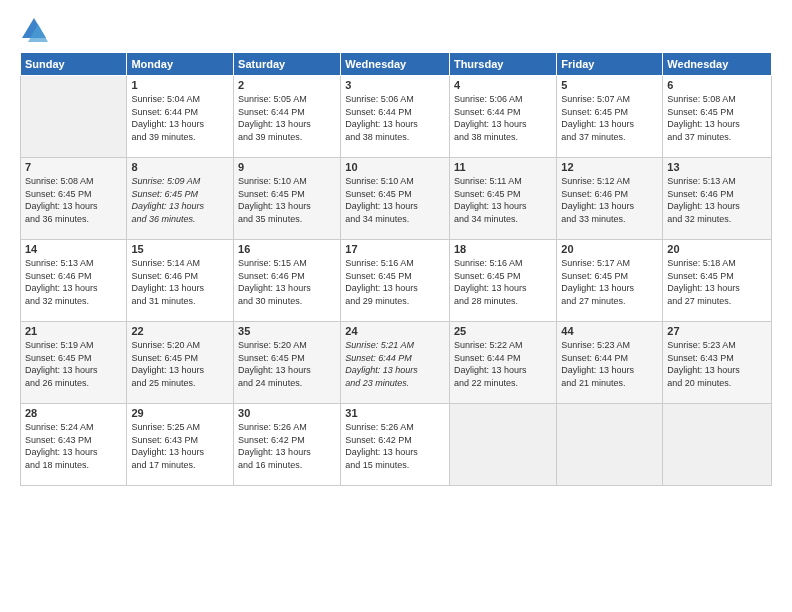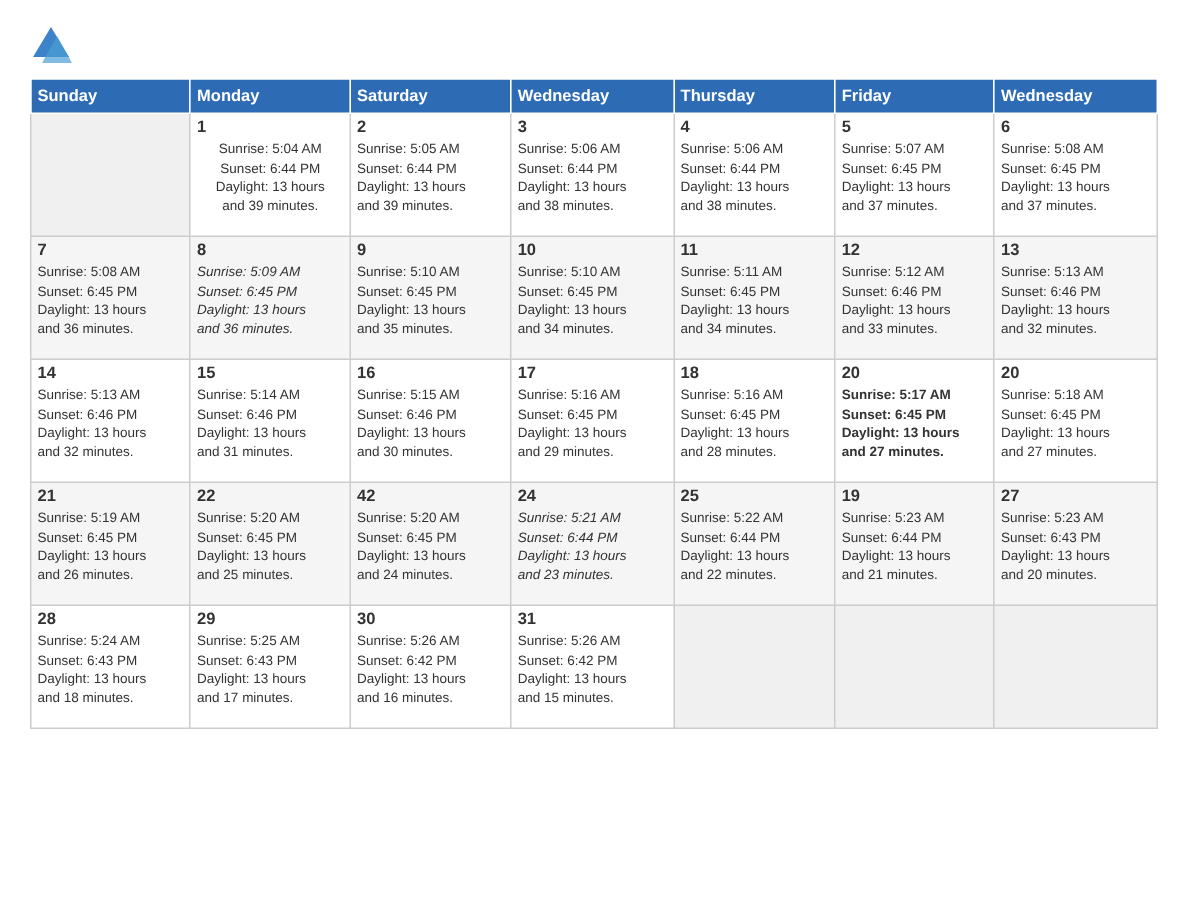--- a/index.html
+++ b/index.html
@@ -139,21 +139,21 @@
           <th>Thursday</th>
           <th>Friday</th>
           <th>Wednesday</th>
         </tr>
     </thead>
     <tbody id="calendar-body">
     <tr>
           <td class="empty"></td>
           <td>
             <span class="day-number">1</span>
-            <div class="cell-content" style="white-space: pre-line; text-align: center;">Sunrise: 5:04 AM
+            <div class="cell-content" style="white-space: pre-line;">Sunrise: 5:04 AM
 Sunset: 6:44 PM
 Daylight: 13 hours
 and 39 minutes.</div>
           </td>
           <td>
             <span class="day-number">2</span>
             <div class="cell-content" style="white-space: pre-line;">Sunrise: 5:05 AM
 Sunset: 6:44 PM
 Daylight: 13 hours
 and 39 minutes.</div>
@@ -269,21 +269,21 @@
           </td>
           <td>
             <span class="day-number">18</span>
             <div class="cell-content" style="white-space: pre-line;">Sunrise: 5:16 AM
 Sunset: 6:45 PM
 Daylight: 13 hours
 and 28 minutes.</div>
           </td>
           <td>
             <span class="day-number">20</span>
-            <div class="cell-content" style="white-space: pre-line; font-weight: bold;">Sunrise: 5:17 AM
+            <div class="cell-content" style="white-space: pre-line;">Sunrise: 5:17 AM
 Sunset: 6:45 PM
 Daylight: 13 hours
 and 27 minutes.</div>
           </td>
           <td>
             <span class="day-number">20</span>
             <div class="cell-content" style="white-space: pre-line;">Sunrise: 5:18 AM
 Sunset: 6:45 PM
 Daylight: 13 hours
 and 27 minutes.</div>
@@ -298,42 +298,42 @@
 and 26 minutes.</div>
           </td>
           <td>
             <span class="day-number">22</span>
             <div class="cell-content" style="white-space: pre-line;">Sunrise: 5:20 AM
 Sunset: 6:45 PM
 Daylight: 13 hours
 and 25 minutes.</div>
           </td>
           <td>
-            <span class="day-number">42</span>
+            <span class="day-number">35</span>
             <div class="cell-content" style="white-space: pre-line;">Sunrise: 5:20 AM
 Sunset: 6:45 PM
 Daylight: 13 hours
 and 24 minutes.</div>
           </td>
           <td>
             <span class="day-number">24</span>
             <div class="cell-content" style="white-space: pre-line; font-style: italic;">Sunrise: 5:21 AM
 Sunset: 6:44 PM
 Daylight: 13 hours
 and 23 minutes.</div>
           </td>
           <td>
             <span class="day-number">25</span>
             <div class="cell-content" style="white-space: pre-line;">Sunrise: 5:22 AM
 Sunset: 6:44 PM
 Daylight: 13 hours
 and 22 minutes.</div>
           </td>
           <td>
-            <span class="day-number">19</span>
+            <span class="day-number">44</span>
             <div class="cell-content" style="white-space: pre-line;">Sunrise: 5:23 AM
 Sunset: 6:44 PM
 Daylight: 13 hours
 and 21 minutes.</div>
           </td>
           <td>
             <span class="day-number">27</span>
             <div class="cell-content" style="white-space: pre-line;">Sunrise: 5:23 AM
 Sunset: 6:43 PM
 Daylight: 13 hours

